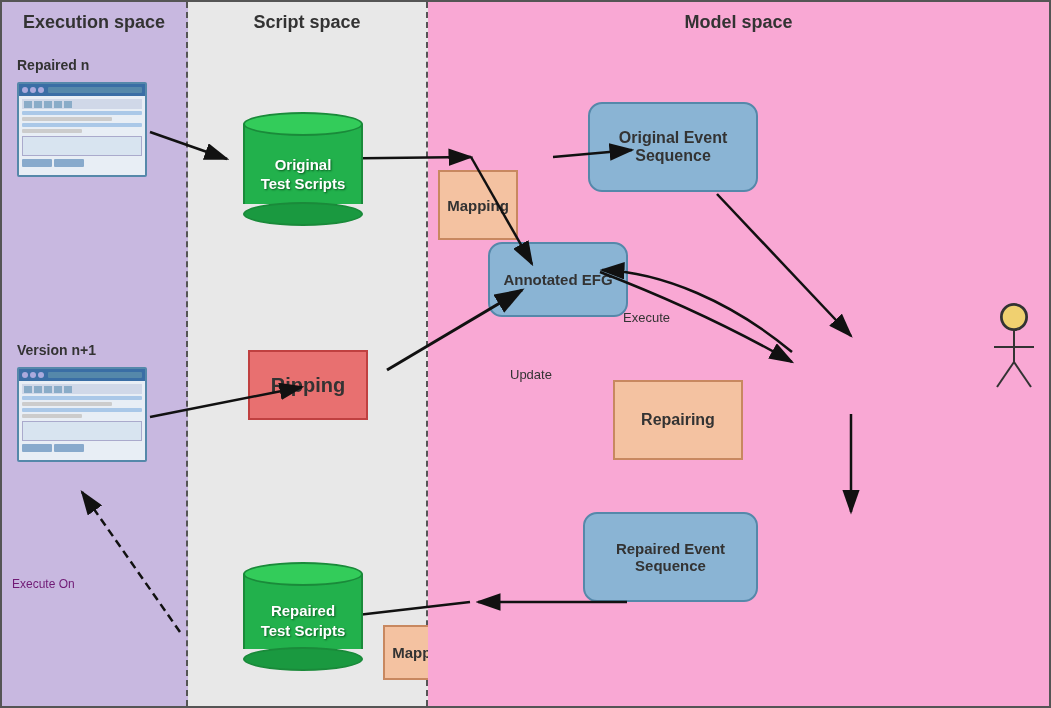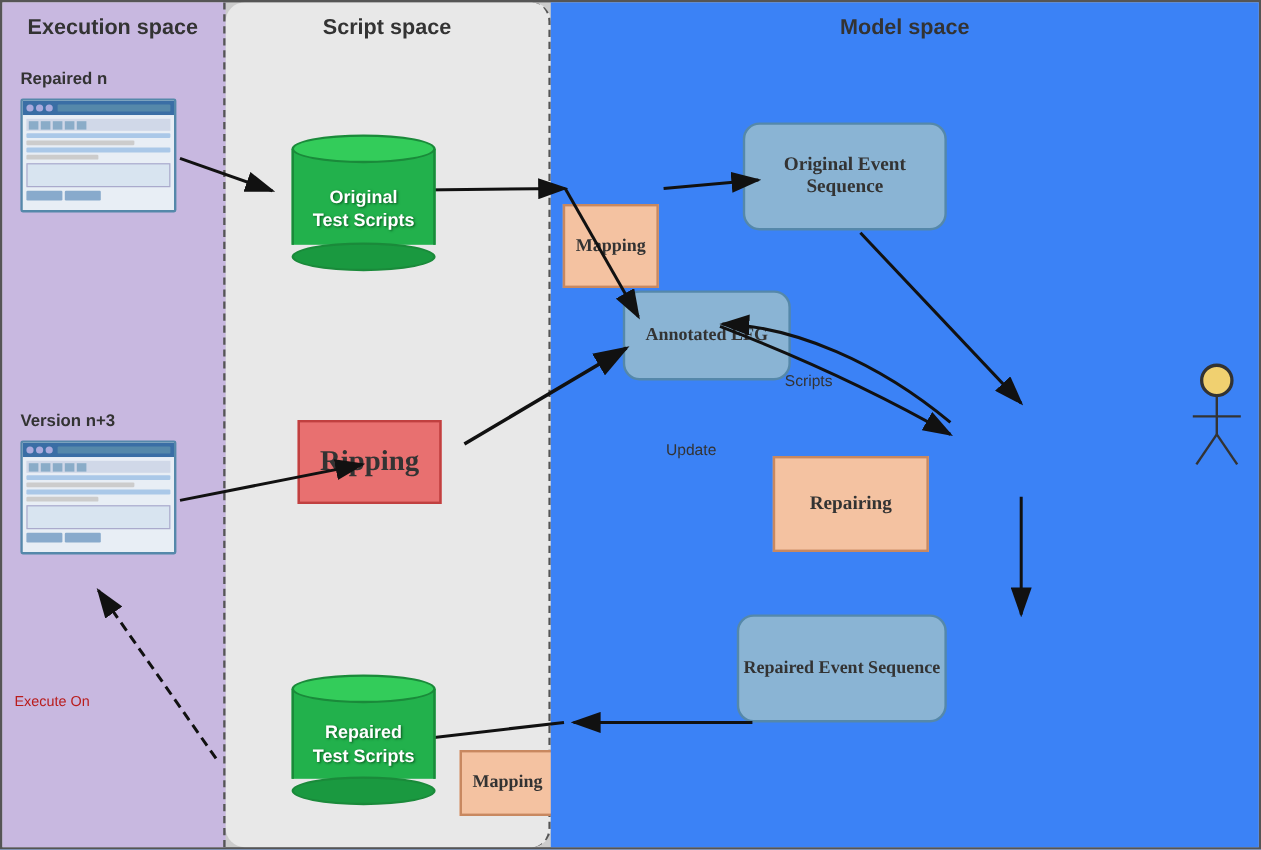--- a/index.html
+++ b/index.html
@@ -23,33 +23,32 @@
     .execution-space {
       width: 186px;
       height: 100%;
       background: #c8b8e0;
       border-right: 2px dashed #555;
       position: relative;
       flex-shrink: 0;
     }
 
     .script-space {
-      width: 271px;
+      width: 240px;
       height: 100%;
       background: #e8e8e8;
       border-right: 2px dashed #555;
       position: relative;
       flex-shrink: 0;
-      border-radius: 16px;
     }
 
     .model-space {
       flex: 1;
       height: 100%;
-      background: #3b82f6;
+      background: #f9a8d4;
       position: relative;
     }
 
     .space-label {
       font-size: 18px;
       font-weight: bold;
       color: #333;
       text-align: center;
       padding-top: 10px;
     }
@@ -137,21 +136,20 @@
     
     .box {
       position: absolute;
       display: flex;
       align-items: center;
       justify-content: center;
       text-align: center;
       font-size: 16px;
       font-weight: bold;
       border: 2px solid;
-      font-family: Liberation Serif, serif;
     }
 
     .box-salmon {
       background: #f4c2a1;
       border-color: #c88860;
       color: #333;
       margin-top: 48px;
     }
 
     .box-red {
@@ -220,21 +218,21 @@
       position: absolute;
       font-size: 13px;
       color: #333;
       font-weight: normal;
     }
 
     
     .execute-label {
       position: absolute;
       font-size: 12px;
-      color: #b91c1c;
+      color: #701a75;
       font-weight: normal;
     }
   </style>
 </head>
 <body>
 
 <div class="diagram-container">
 
   <div class="execution-space">
     <div class="space-label">Execution space</div>
@@ -261,21 +259,21 @@
         <div class="mock-line full colored"></div>
         <div class="mock-line short"></div>
         <div style="height:20px;background:#d8e4f0;margin-top:3px;border:1px solid #aac;"></div>
         <div style="display:flex;gap:2px;margin-top:3px;">
           <div style="width:30px;height:8px;background:#88aacc;border-radius:1px;"></div>
           <div style="width:30px;height:8px;background:#88aacc;border-radius:1px;"></div>
         </div>
       </div>
     </div>
 
-    <div class="version-label" style="top:340px; left:15px;">Version n+3</div>
+    <div class="version-label" style="top:340px; left:15px;">Version n+1</div>
 
     <div class="screen-mockup" style="top:365px; left:15px;">
       <div class="title-bar">
         <span></span>
           <span></span>
           <span></span>
         <div style="flex:1;background:#5588aa;height:6px;border-radius:1px;margin-left:2px;"></div>
       </div>
       <div class="content">
         <div class="mock-toolbar">
@@ -304,21 +302,21 @@
     <div class="space-label">Script space</div>
 
     <div class="db-container" style="top:110px; left:55px;">
       <div class="db-inner">
         <div class="db-ellipse-top"></div>
         <div class="db-rect" style="height:80px; padding-top:20px; font-size:15px; line-height:1.3; color:#fff; text-shadow:1px 1px 2px #0a5a20;">Original<br>Test Scripts</div>
         <div class="db-ellipse-bottom"></div>
       </div>
     </div>
 
-    <div class="box box-red" style="top:348px; left:60px; width:120px; height:70px; font-size:24px;">
+    <div class="box box-red" style="top:348px; left:60px; width:120px; height:70px; font-size:20px;">
       <span>Ripping</span>
     </div>
 
     <div class="db-container" style="top:560px; left:55px;">
       <div class="db-inner">
         <div class="db-ellipse-top"></div>
         <div class="db-rect" style="height:75px; padding-top:18px; font-size:15px; line-height:1.3; color:#fff; text-shadow:1px 1px 2px #0a5a20;">Repaired<br>Test Scripts</div>
         <div class="db-ellipse-bottom"></div>
       </div>
     </div>
@@ -348,23 +346,23 @@
 
     <div class="box box-blue-round" style="top:510px; left:155px; width:175px; height:90px; font-size:15px;">
       <span>Repaired Event
 Sequence</span>
     </div>
 
     <div class="box box-salmon" style="top:330px; left:185px; width:130px; height:80px; font-size:16px;">
       <span>Repairing</span>
     </div>
 
-    <div class="arrow-label" style="top:308px; left:195px;">Scripts</div>
-
-    <div class="arrow-label" style="top:365px; left:96px;">Update</div>
+    <div class="arrow-label" style="top:308px; left:195px;">Execute</div>
+
+    <div class="arrow-label" style="top:365px; left:82px;">Update</div>
 
     <svg width="50" height="90" style="position:absolute; top:300px; right:10px;">
 
       <circle cx="25" cy="15" r="13" fill="none" stroke="#333" stroke-width="2"></circle>
 
       <line x1="25" y1="28" x2="25" y2="60" stroke="#333" stroke-width="2"></line>
 
       <line x1="5" y1="45" x2="45" y2="45" stroke="#333" stroke-width="2"></line>
 
       <line x1="25" y1="60" x2="8" y2="85" stroke="#333" stroke-width="2"></line>

